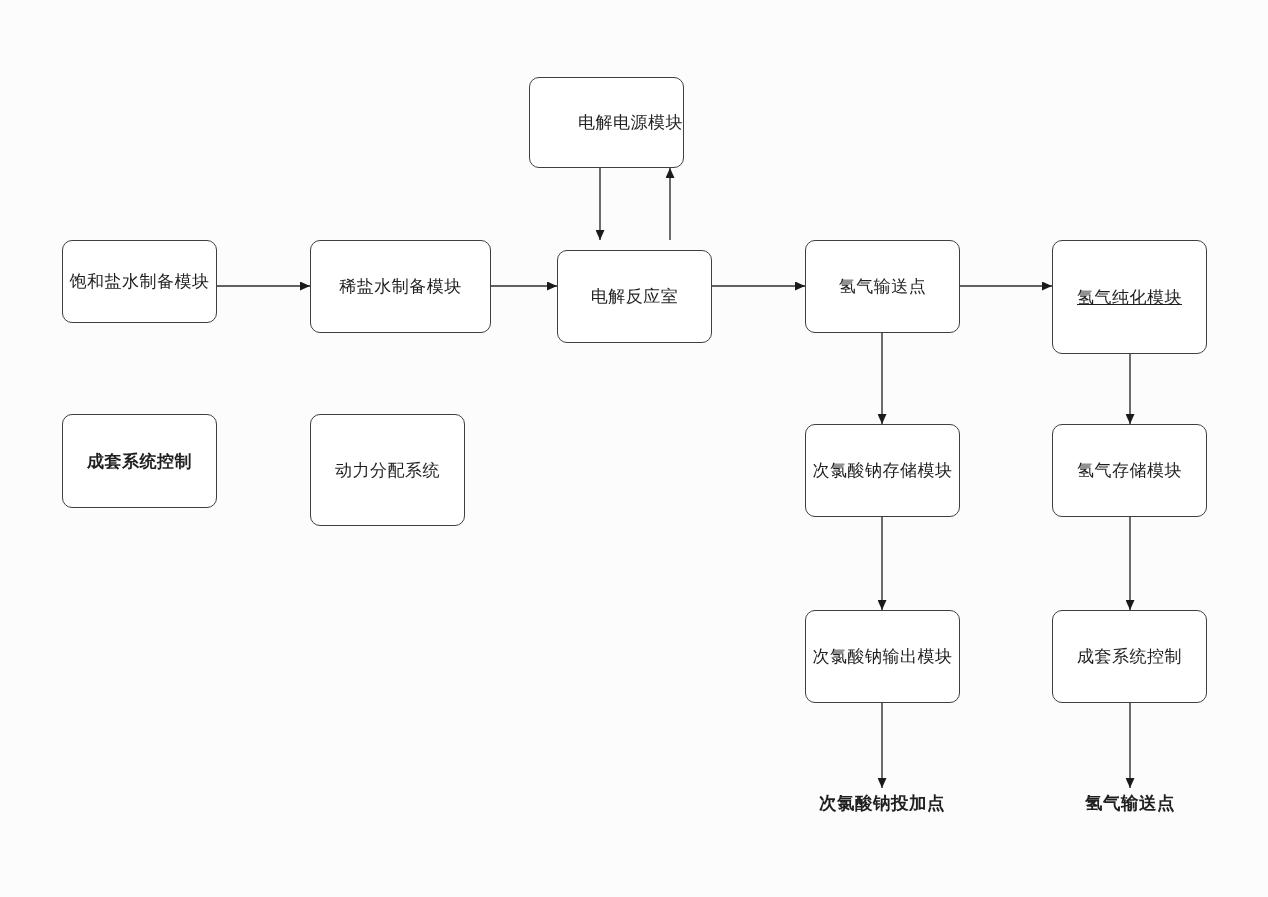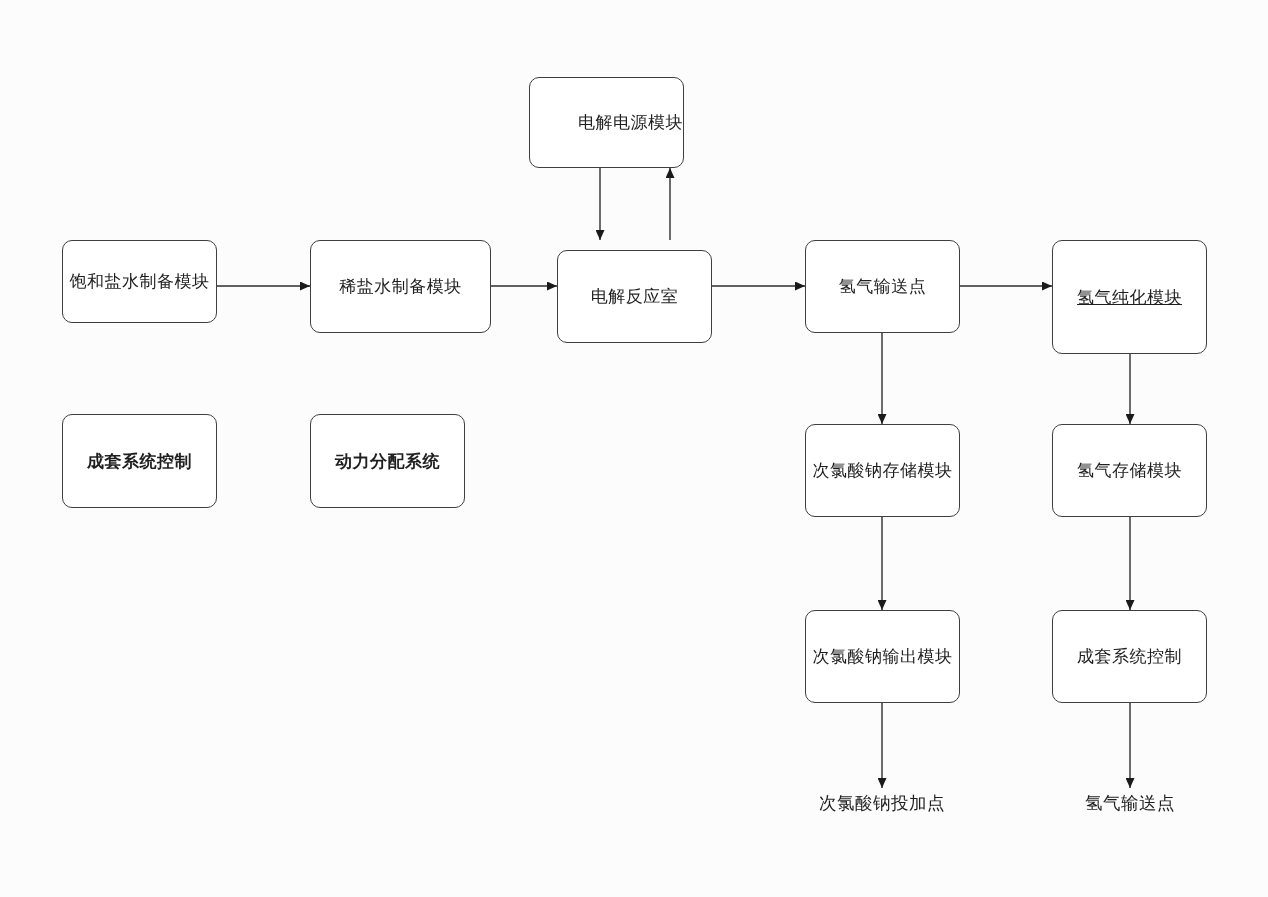--- a/index.html
+++ b/index.html
@@ -49,20 +49,21 @@
     color: var(--text);
     letter-spacing: 0.5px;
   }
   .endpoint-label {
     position: absolute;
     transform: translate(-50%, -50%);
     white-space: nowrap;
     font-size: 17.5px;
     color: var(--text);
     letter-spacing: 0.5px;
+    font-weight: bold;
   }
 </style>
 </head>
 <body>
 
 <div id="canvas" style="width: 1268px; height: 897px;">
   <svg id="edges-layer" xmlns="http://www.w3.org/2000/svg" viewBox="0 0 1268 897">
     <defs>
       <marker id="arrowhead" markerUnits="userSpaceOnUse" markerWidth="11" markerHeight="9" refX="10" refY="4.5" orient="auto">
         <path d="M0,0 L10,4.5 L0,9 z"></path>
@@ -96,21 +97,21 @@
       </div>
       <div class="node" style="left: 805px; top: 240px; width: 155px; height: 93px;">
         <span>氢气输送点</span>
       </div>
       <div class="node" style="left: 1052px; top: 240px; width: 155px; height: 114px; text-decoration: underline;">
         <span>氢气纯化模块</span>
       </div>
       <div class="node" style="left: 62px; top: 414px; width: 155px; height: 94px; font-weight: bold;">
         <span>成套系统控制</span>
       </div>
-      <div class="node" style="left: 310px; top: 414px; width: 155px; height: 94px; font-weight: bold;">
+      <div class="node" style="left: 310px; top: 414px; width: 155px; height: 112px;">
         <span>动力分配系统</span>
       </div>
       <div class="node" style="left: 805px; top: 424px; width: 155px; height: 93px; justify-content: center;">
         <span>次氯酸钠存储模块</span>
       </div>
       <div class="node" style="left: 1052px; top: 424px; width: 155px; height: 93px;">
         <span>氢气存储模块</span>
       </div>
       <div class="node" style="left: 805px; top: 610px; width: 155px; height: 93px;">
         <span>次氯酸钠输出模块</span>

